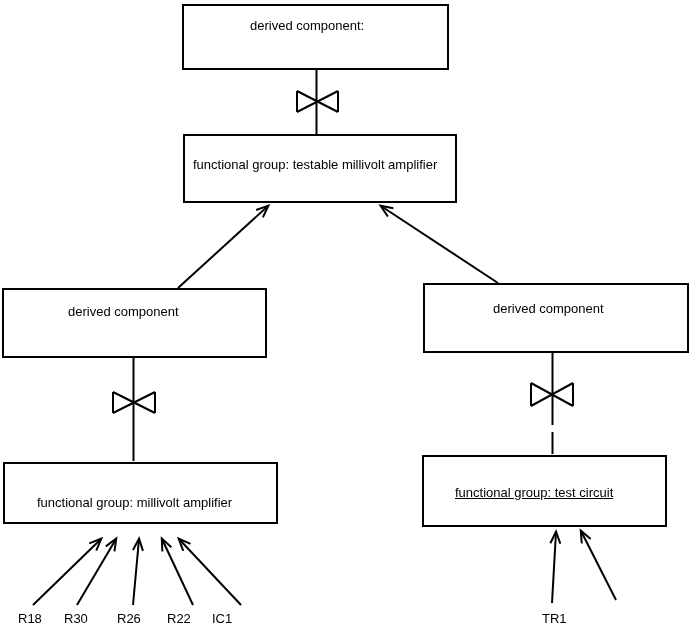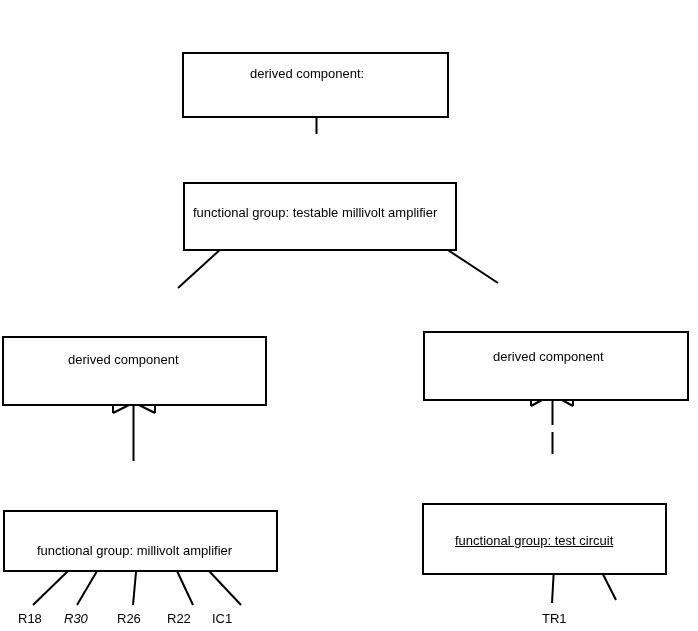--- a/index.html
+++ b/index.html
@@ -23,21 +23,20 @@
     top: 0;
     width: 698px;
     height: 631px;
   }
   .node {
     position: absolute;
     box-sizing: border-box;
     border: 2px solid #000000;
     background: #ffffff;
     line-height: 16px;
-    margin-top: 48px;
   }
   .node .ln {
     white-space: pre;
   }
   .leaf-label {
     position: absolute;
     line-height: 14px;
     white-space: pre;
   }
 </style>
@@ -93,21 +92,21 @@
 
   <div class="node" style="left:3px; top:462px; width:275px; height:62px; padding:31px 0 0 32px;">
     <div class="ln">functional group: millivolt amplifier</div>
   </div>
 
   <div class="node" style="left:422px; top:455px; width:245px; height:72px; padding:28px 0 0 31px;text-decoration:underline;">
     <div class="ln">functional group: test circuit</div>
   </div>
 
   <span class="leaf-label" style="left:18px; top:612px;">R18</span>
-  <span class="leaf-label" style="left:64px; top:612px;font-style:italic;">R30</span>
+  <span class="leaf-label" style="left:64px; top:612px;">R30</span>
   <span class="leaf-label" style="left:117px; top:612px;">R26</span>
   <span class="leaf-label" style="left:167px; top:612px;">R22</span>
   <span class="leaf-label" style="left:212px; top:612px;">IC1</span>
 
   <span class="leaf-label" style="left:542px; top:612px;">TR1</span>
   <span class="leaf-label" style="left:605px; top:612px;margin-top:48px;">R36</span>
 
 </div>
 
 </body></html>

